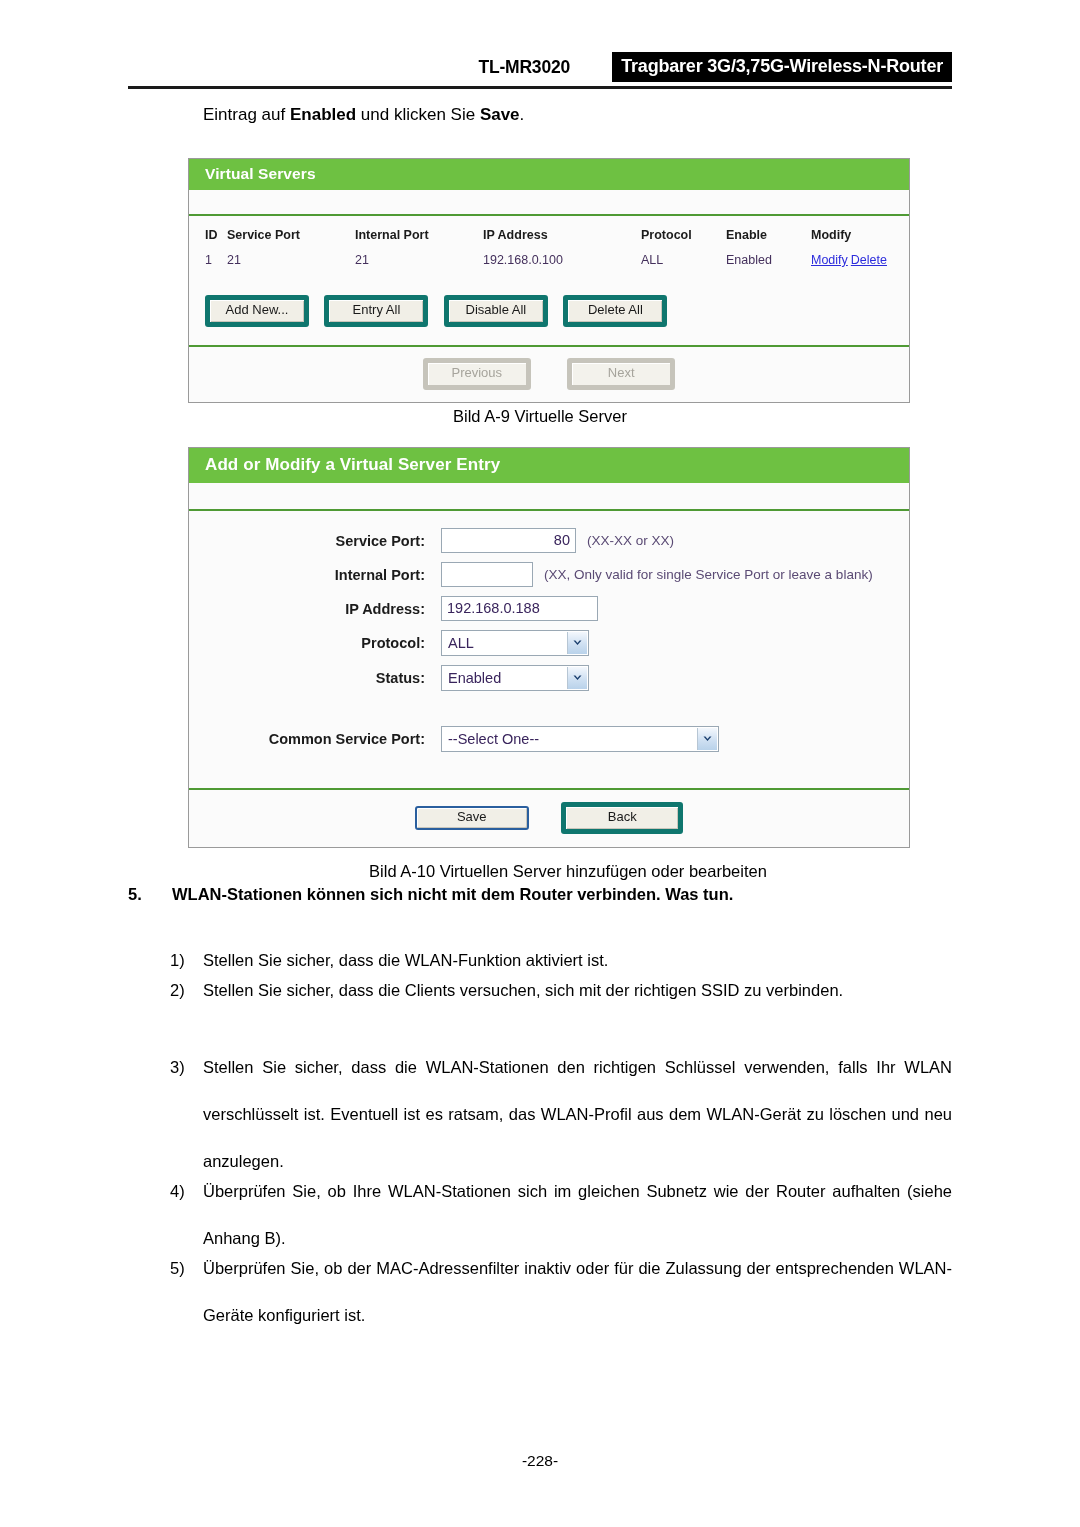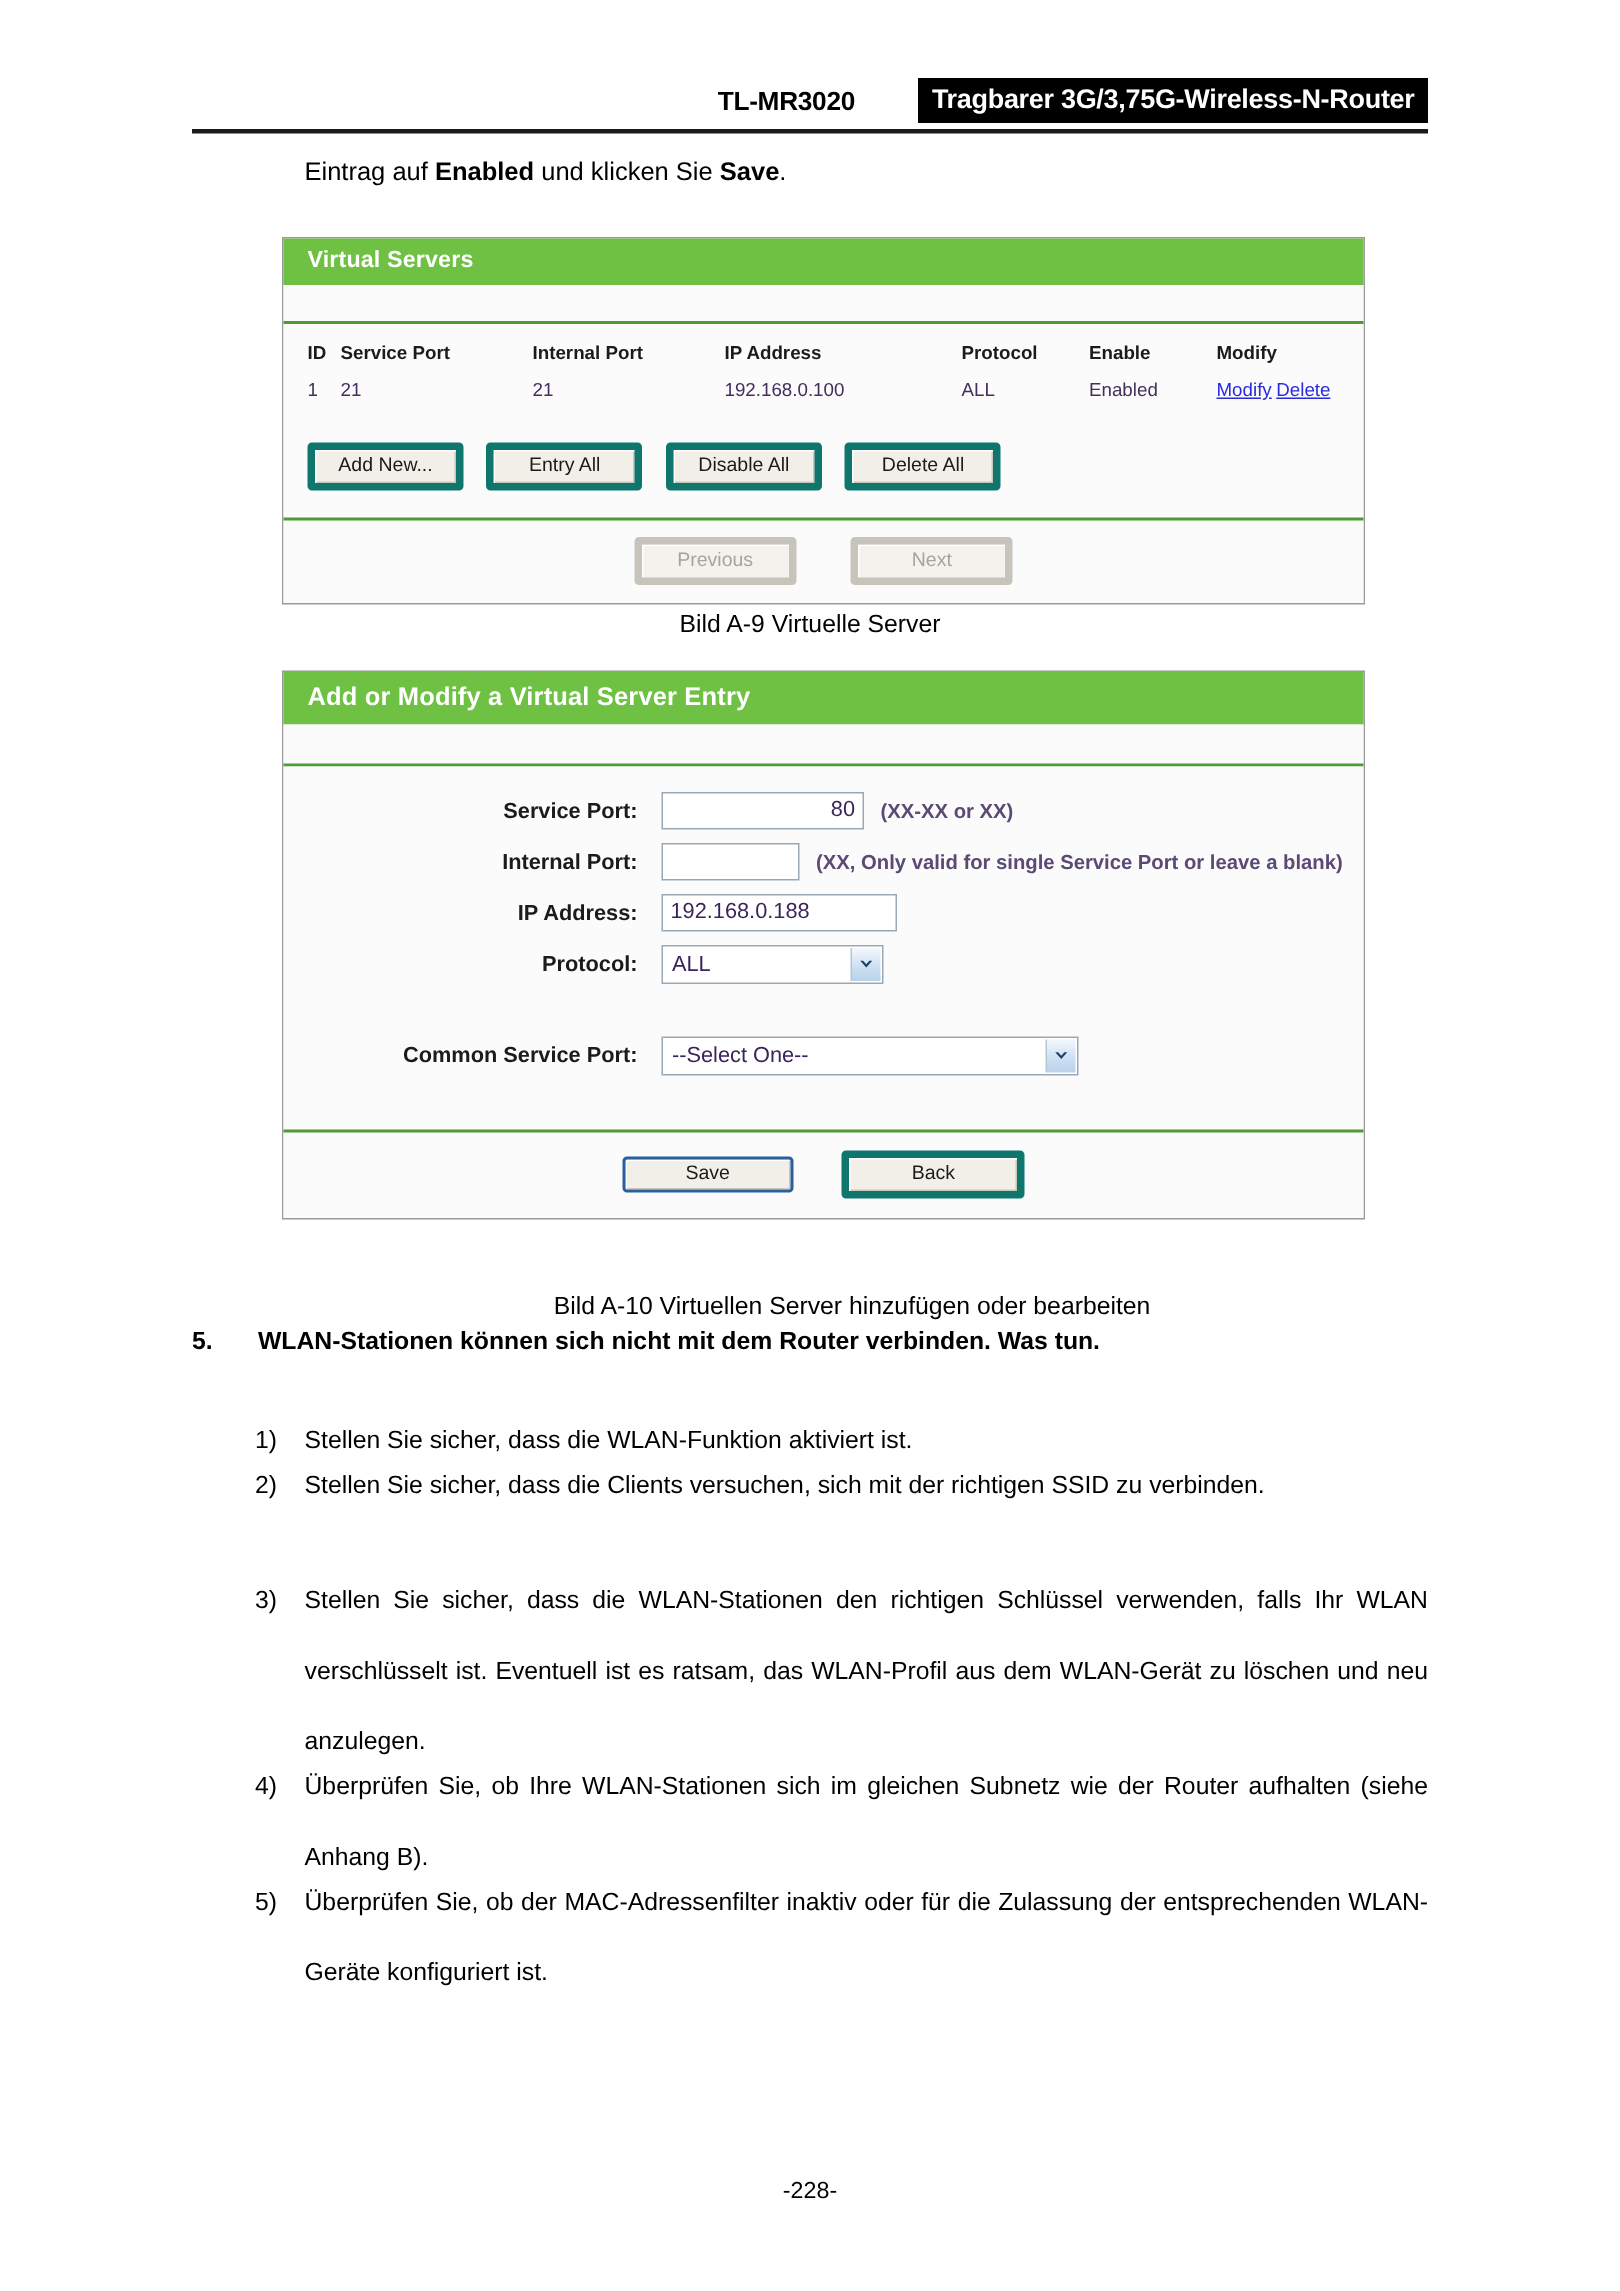--- a/index.html
+++ b/index.html
@@ -192,21 +192,20 @@
     font-family: "Liberation Sans", sans-serif;
   }
   .w-sport  { width: 135px; text-align: right; }
   .w-iport  { width: 92px;  }
   .w-ip     { width: 157px; }
   .fhint {
     font-size: 13.5px;
     color: #5a4a74;
     margin-left: 11px;
     white-space: nowrap;
-    font-weight: bold;
   }
   .fselect {
     position: relative;
     background: #ffffff;
     border: 1px solid #9aa8b4;
     height: 26px;
     box-sizing: border-box;
     font-size: 14.5px;
     color: #39245c;
     padding: 3px 26px 4px 6px;
@@ -366,20 +365,28 @@
 
     <div class="frow">
       <span class="flabel">Protocol:</span>
       <span class="fselect w-proto"><span>ALL</span><span class="arrowbox">
             <svg width="9" height="6" viewBox="0 0 9 6">
               <path d="M0.5 0.5 L4.5 5 L8.5 0.5 L6.6 0.5 L4.5 2.9 L2.4 0.5 Z" fill="#1b3f6e"></path>
             </svg>
           </span></span>
     </div>
 
+    <div class="frow">
+      <span class="flabel">Status:</span>
+      <span class="fselect w-status"><span>Enabled</span><span class="arrowbox">
+            <svg width="9" height="6" viewBox="0 0 9 6">
+              <path d="M0.5 0.5 L4.5 5 L8.5 0.5 L6.6 0.5 L4.5 2.9 L2.4 0.5 Z" fill="#1b3f6e"></path>
+            </svg>
+          </span></span>
+    </div>
 
     <div class="spacer-row"></div>
 
     <div class="frow" style="margin-bottom:0;">
       <span class="flabel">Common Service Port:</span>
       <span class="fselect w-common"><span>--Select One--</span><span class="arrowbox">
             <svg width="9" height="6" viewBox="0 0 9 6">
               <path d="M0.5 0.5 L4.5 5 L8.5 0.5 L6.6 0.5 L4.5 2.9 L2.4 0.5 Z" fill="#1b3f6e"></path>
             </svg>
           </span></span>

